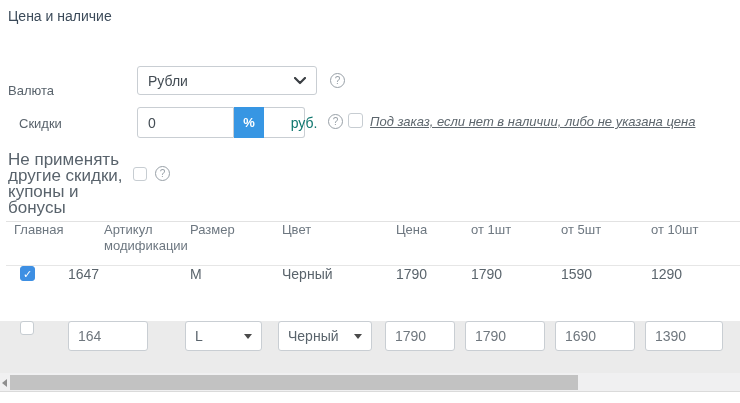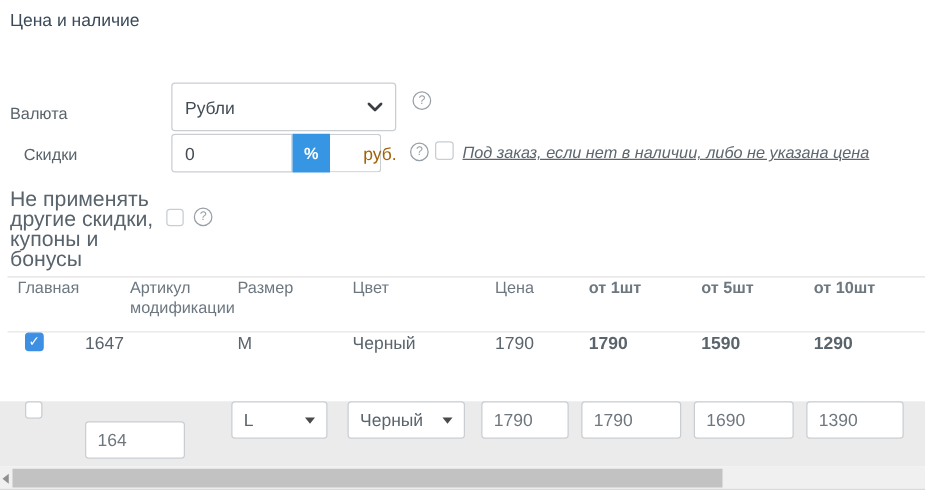--- a/index.html
+++ b/index.html
@@ -20,21 +20,21 @@
   .help { position:absolute; width:15px; height:15px; border:1px solid #98a0a7; border-radius:50%;
     color:#98a0a7; font-size:10px; line-height:13px; text-align:center; }
 
   
   .disc-group { position:absolute; left:137px; top:107px; display:flex; height:31px; }
   .disc-input { width:97px; height:31px; border:1px solid #c9ced3; border-radius:3px 0 0 3px;
     padding-left:10px; font-size:14px; color:#434c54; font-family:inherit; outline:none; }
   .seg-percent { width:30px; background:#3796e3; color:#fff; font-size:13px; font-weight:700;
     display:flex; align-items:center; justify-content:center; cursor:pointer; }
   .seg-rub { width:28px; border:1px solid #c9ced3; border-left:none; border-radius:0 3px 3px 0;
-    color:#a16207; font-size:14px; display:flex; align-items:center; justify-content:center; background:#fff; cursor:pointer;padding-left:40px; }
+    color:#0f766e; font-size:14px; display:flex; align-items:center; justify-content:center; background:#fff; cursor:pointer;padding-left:40px; }
 
   .checkbox { position:absolute; width:15px; height:15px; background:#fff; border:1px solid #c7cdd2; border-radius:3px; cursor:pointer; }
   .checkbox.checked { background:#3d8fe3; border-color:#3d8fe3; color:#fff; font-size:11px; font-weight:700;
     text-align:center; line-height:15px; }
   .note-italic { position:absolute; font-style:italic; font-size:13px; color:#5d666d;text-decoration:underline; }
 
   .multiline-label { position:absolute; left:8px; top:152px; width:118px; font-size:17px; color:#59636c; line-height:16px; }
 
   
   .tbl-topline { position:absolute; left:6px; right:0; top:221px; border-top:1px solid #e2e2e2; }
@@ -45,21 +45,21 @@
   .tr2 { top:321px; height:52px; background:#ebebeb; }
   .c-main { width:68px; padding-left:14px; }
   .c-sku  { width:122px; }
   .c-size { width:92px; }
   .c-color{ width:98px; }
   .c-price{ width:85px; }
   .c-q1   { width:90px; }
   .c-q5   { width:90px; }
   .c-q10  { width:85px; }
   .pad-price { padding-left:16px; }
-  .pad-q { padding-left:6px;font-weight:bold; }
+  .pad-q { padding-left:6px; }
   .hdr-wrap { display:inline-block; width:95px; line-height:16px;margin-left:36px; }
 
   .mini-input { height:30px; border:1px solid #c9ced3; border-radius:3px; padding-left:9px;
     font-size:14px; color:#6f777e; font-family:inherit; background:#fff; outline:none; }
   .mini-select { height:30px; background:#fff; border:1px solid #c9ced3; border-radius:3px;
     display:flex; align-items:center; justify-content:space-between; padding:0 9px;
     font-size:14px; color:#5a646c; cursor:pointer; }
   .tri-down { width:0; height:0; border-left:4px solid transparent; border-right:4px solid transparent; border-top:5px solid #4a4a4a; }
 
   
@@ -69,21 +69,21 @@
     border-top:4px solid transparent; border-bottom:4px solid transparent; border-right:5px solid #8f8f8f; cursor:pointer; }
 </style>
 </head>
 <body>
 
 <div class="stage">
 
   <div class="page-title">Цена и наличие</div>
 
   <div class="form-label" style="left:8px; top:83px;">Валюта</div>
-  <div class="select-box" style="left:137px; top:66px; width:180px; height:39px; padding:0 10px;">
+  <div class="select-box" style="left:137px; top:66px; width:180px; height:29px; padding:0 10px;">
     <span>Рубли</span>
     <span class="chev">
       <svg width="12" height="8" viewBox="0 0 12 8">
           <polyline points="1,1 6,6 11,1" fill="none" stroke="#3b3f44" stroke-width="2.2" stroke-linecap="round" stroke-linejoin="round"></polyline>
         </svg>
     </span>
   </div>
   <div class="help" style="left:330px; top:73px;">?</div>
 
   <div class="form-label" style="left:19px; top:116px;">Скидки</div>
@@ -124,21 +124,21 @@
     <div class="c-price pad-price">1790</div>
     <div class="c-q1 pad-q">1790</div>
     <div class="c-q5 pad-q">1590</div>
     <div class="c-q10 pad-q">1290</div>
   </div>
 
   <div class="trow tr2">
     <div class="c-main">
         <div class="checkbox" style="position:static; margin-left:6px; width:14px; height:14px;"></div>
       </div>
-    <div class="c-sku"><input class="mini-input" style="width: 80px; margin-top: 16px;" type="text" value="164"></div>
+    <div class="c-sku"><input class="mini-input" style="width: 80px;" type="text" value="164"></div>
     <div class="c-size">
         <div class="mini-select" style="width:77px; margin-left:-5px;">
           <span>L</span>
           <span class="tri-down"></span>
         </div>
       </div>
     <div class="c-color">
         <div class="mini-select" style="width:94px; margin-left:-4px;">
           <span>Черный</span>
           <span class="tri-down"></span>

